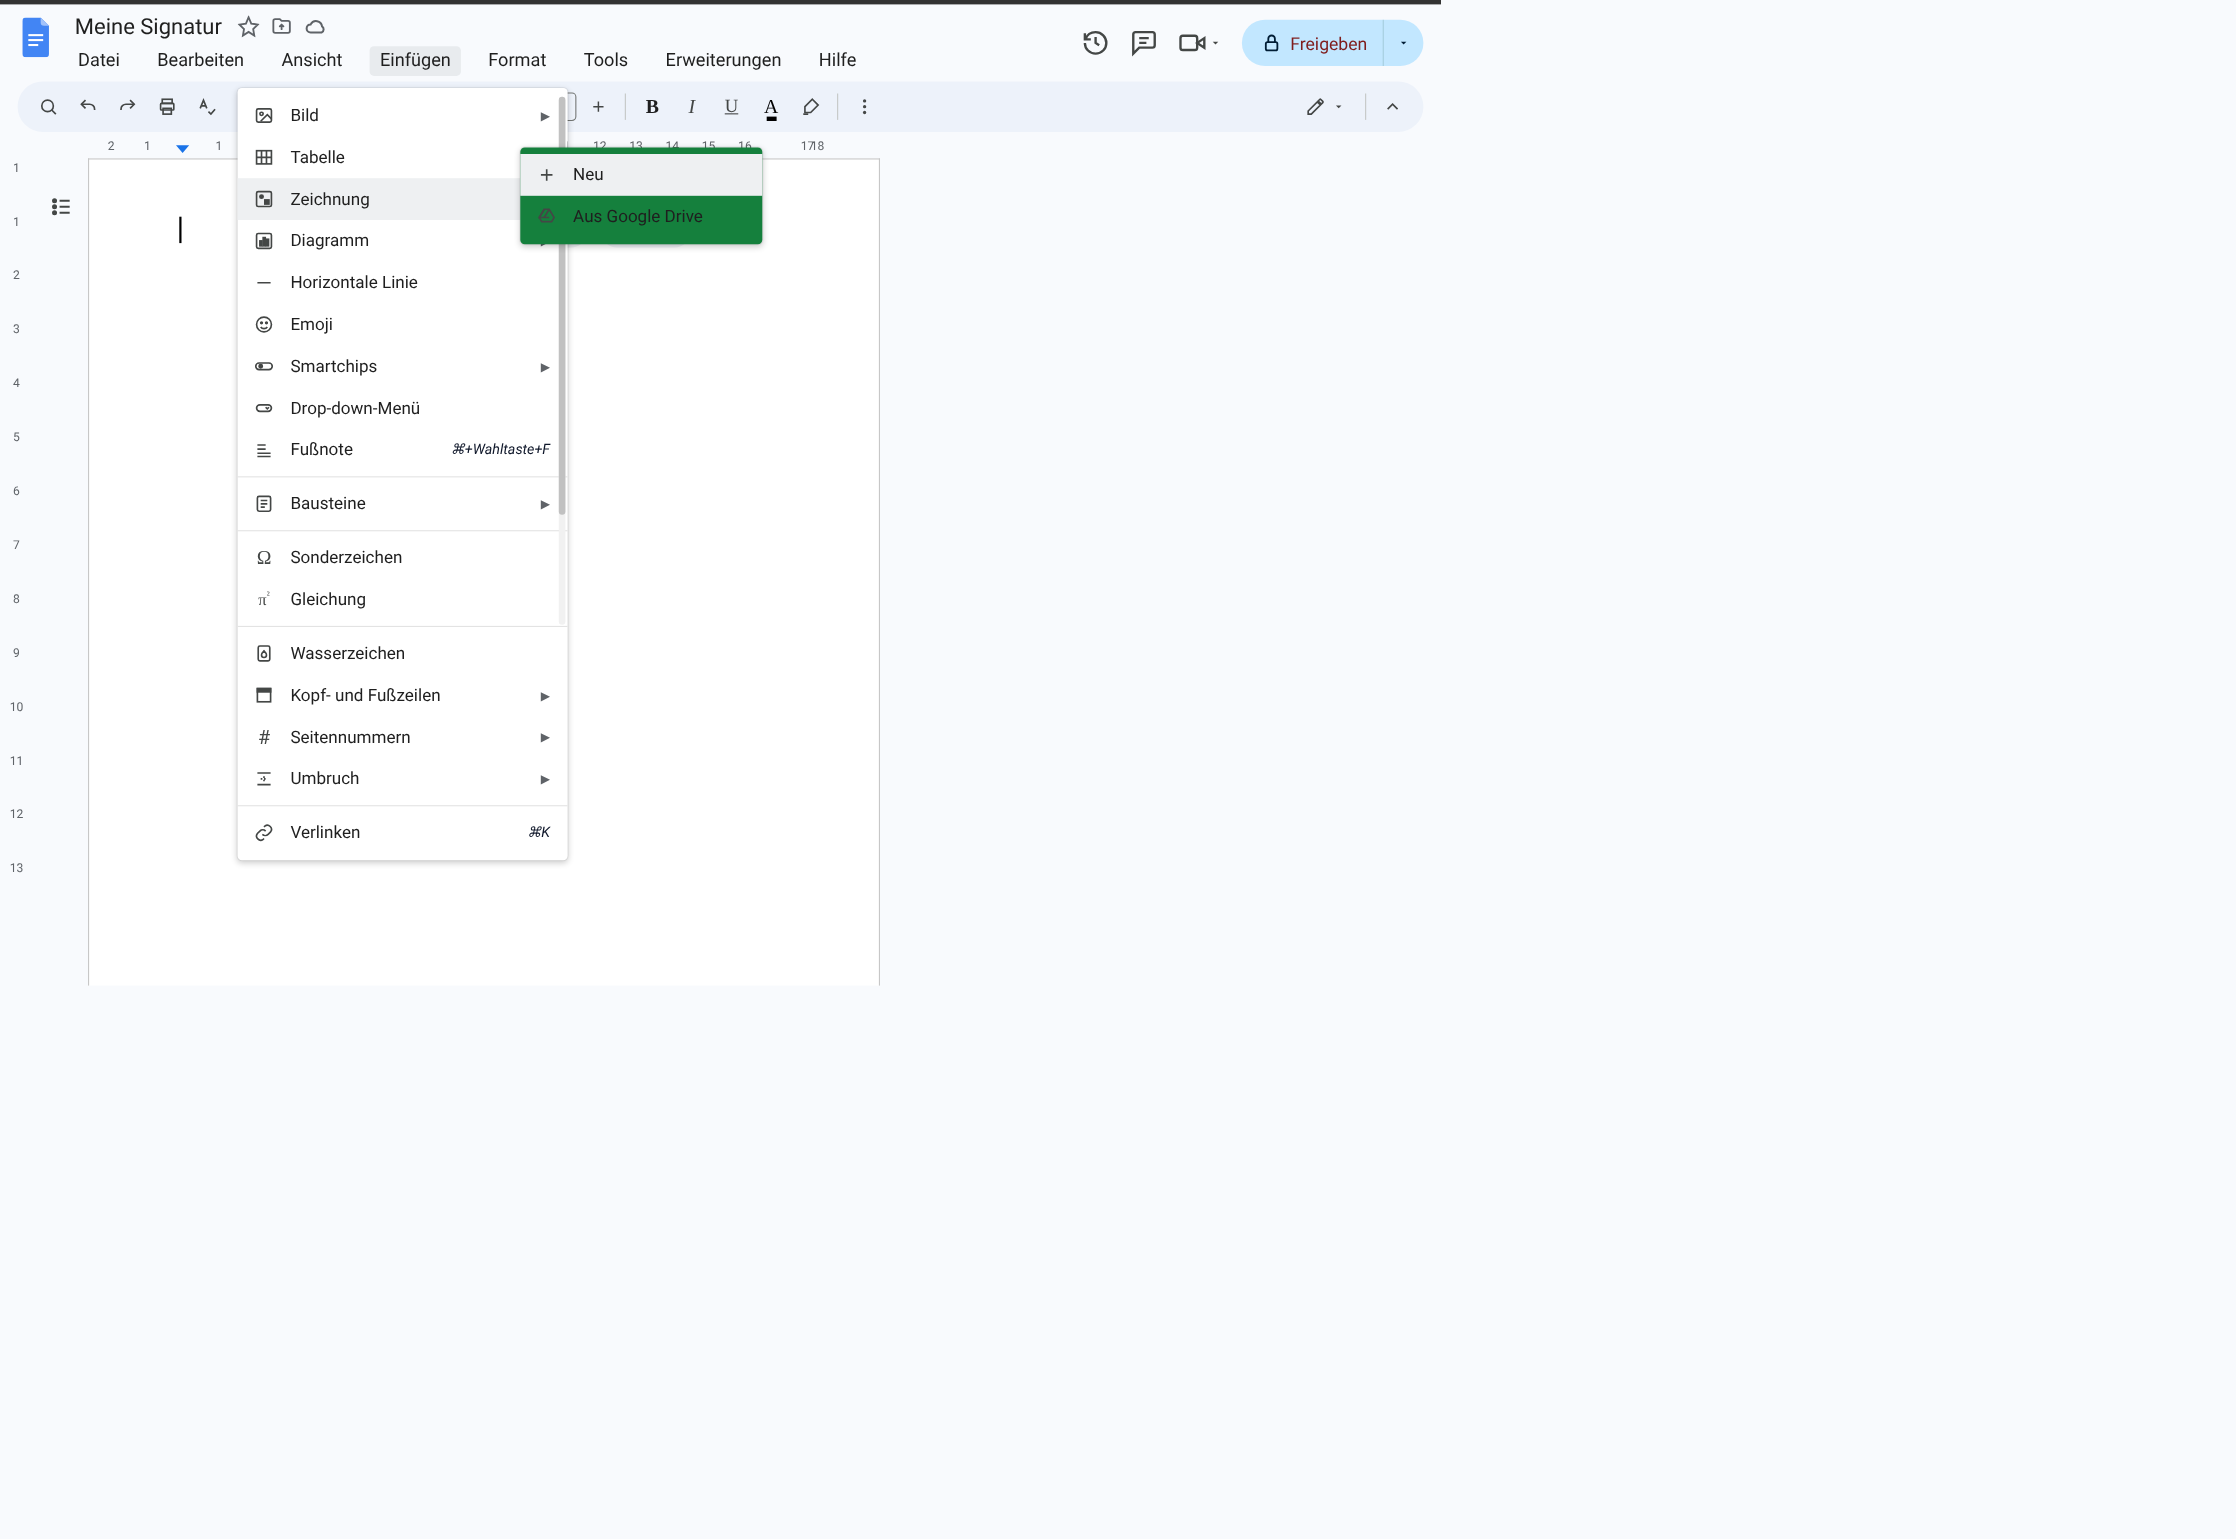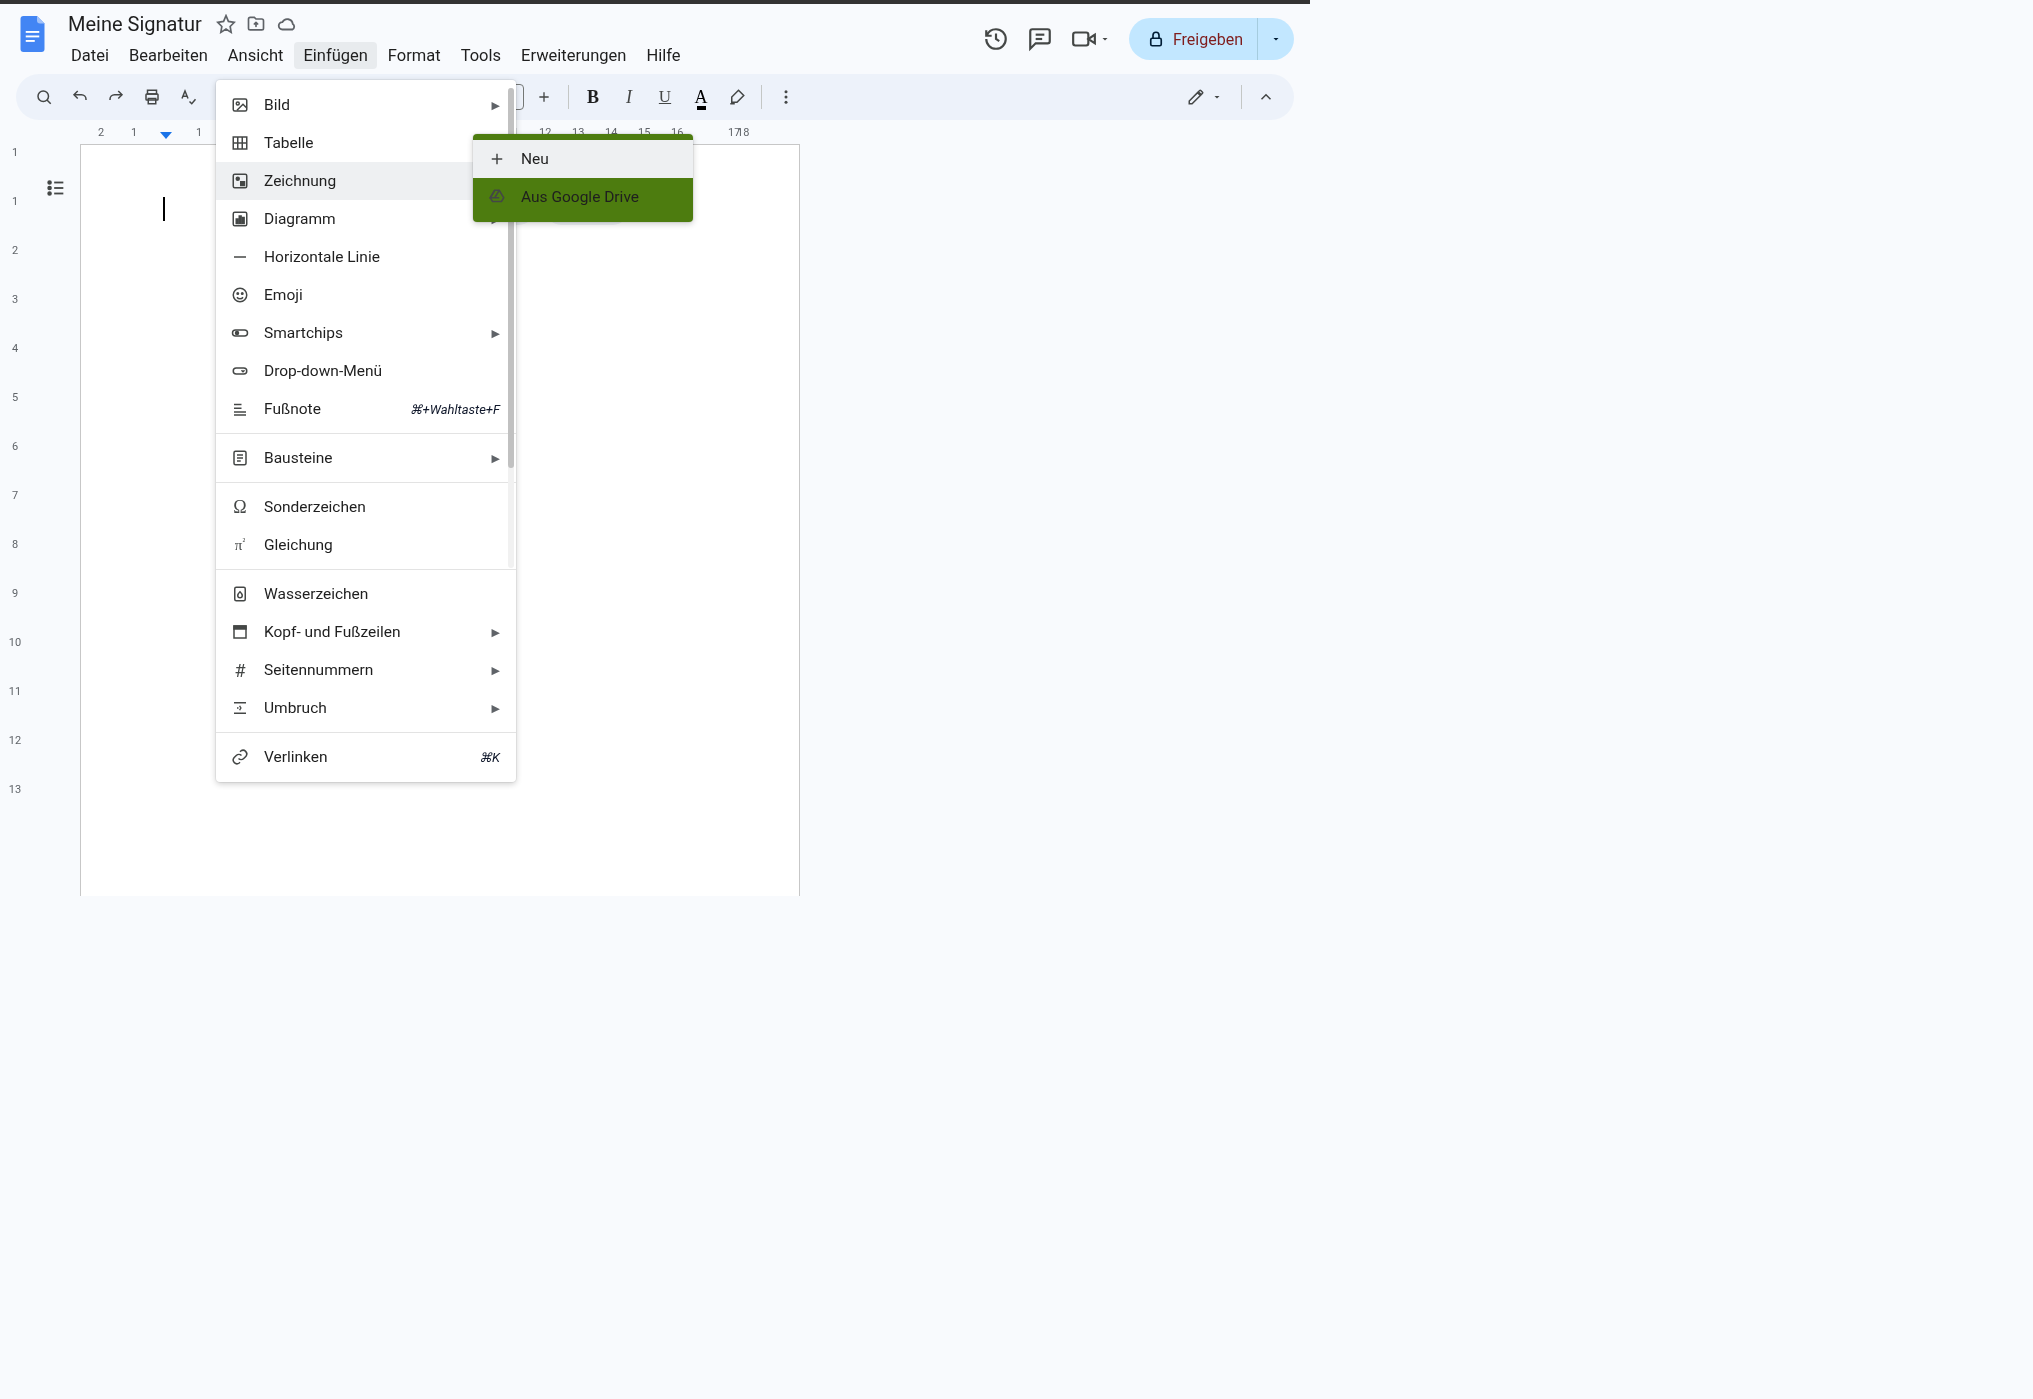--- a/index.html
+++ b/index.html
@@ -52,21 +52,21 @@
   }
   .title-icons {
     display: flex;
     gap: 10px;
     align-items: center;
     color: #444746;
   }
   .title-icons span { cursor: pointer; display:flex; align-items:center; }
   .menubar {
     display: flex;
-    gap: 2px;
+    gap: 16px;
     margin-top: 2px;
     font-size: 16.5px;
   }
   .menubar-item {
     padding: 4px 9px;
     border-radius: 4px;
     cursor: pointer;
   }
   .menubar-item.active {
     background: #e8ebee;
@@ -292,21 +292,21 @@
   .menu-sep {
     height:1px;
     background:#e3e3e3;
     margin:5px 0;
   }
   .submenu {
     position:absolute;
     top:134px;
     left:473px;
     width:220px;
-    background:#4d7c0f;
+    background:#15803d;
     box-shadow: 0 2px 6px rgba(0,0,0,0.2), 0 0 0 1px rgba(0,0,0,0.05);
     border-radius:4px;
     padding:6px 0;
     z-index:11;
     font-size:15.5px;
   }
 </style>
 </head>
 <body>
 

